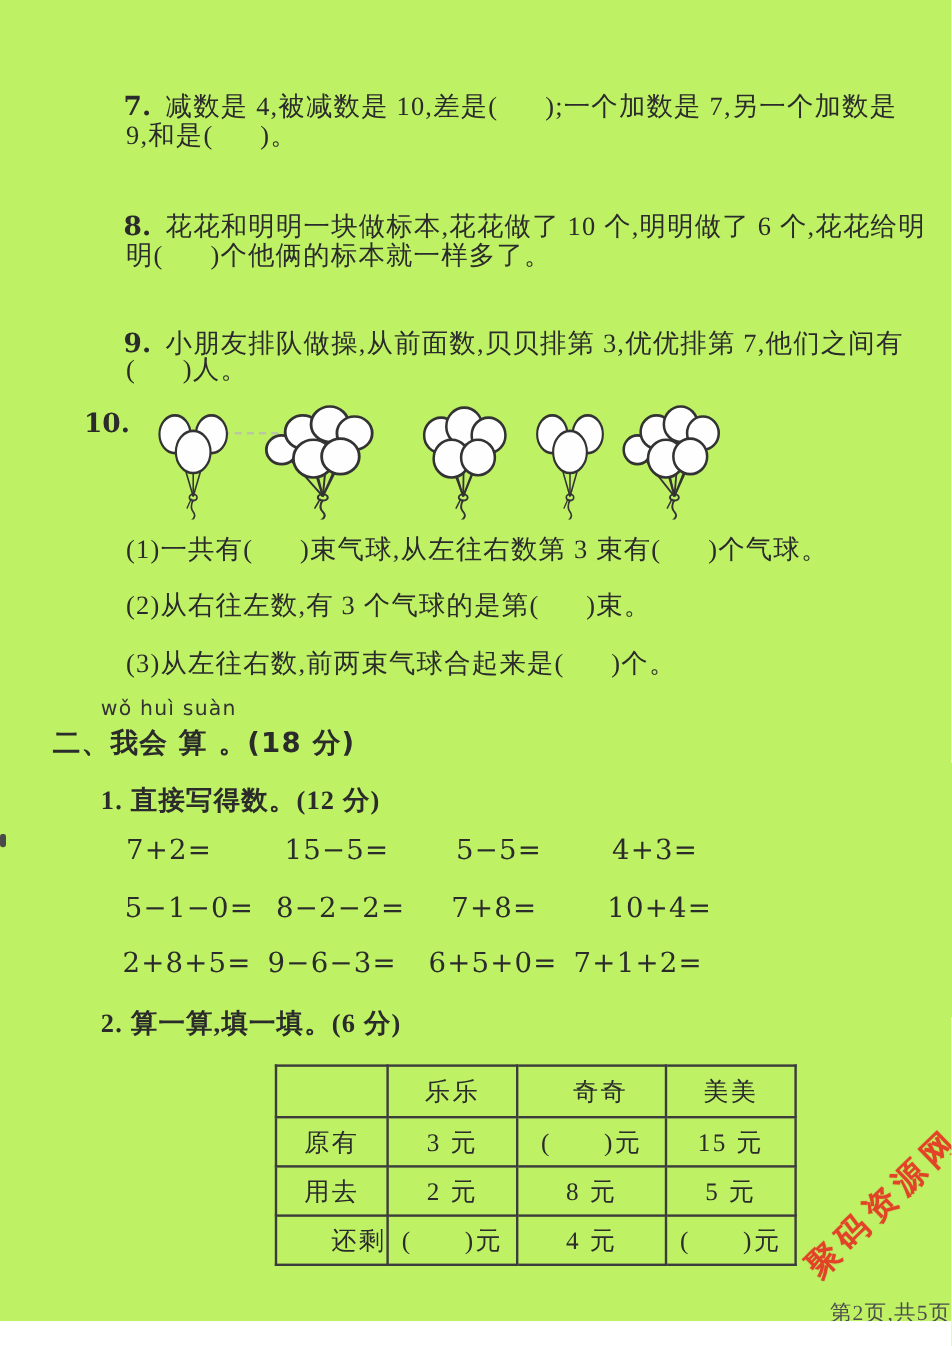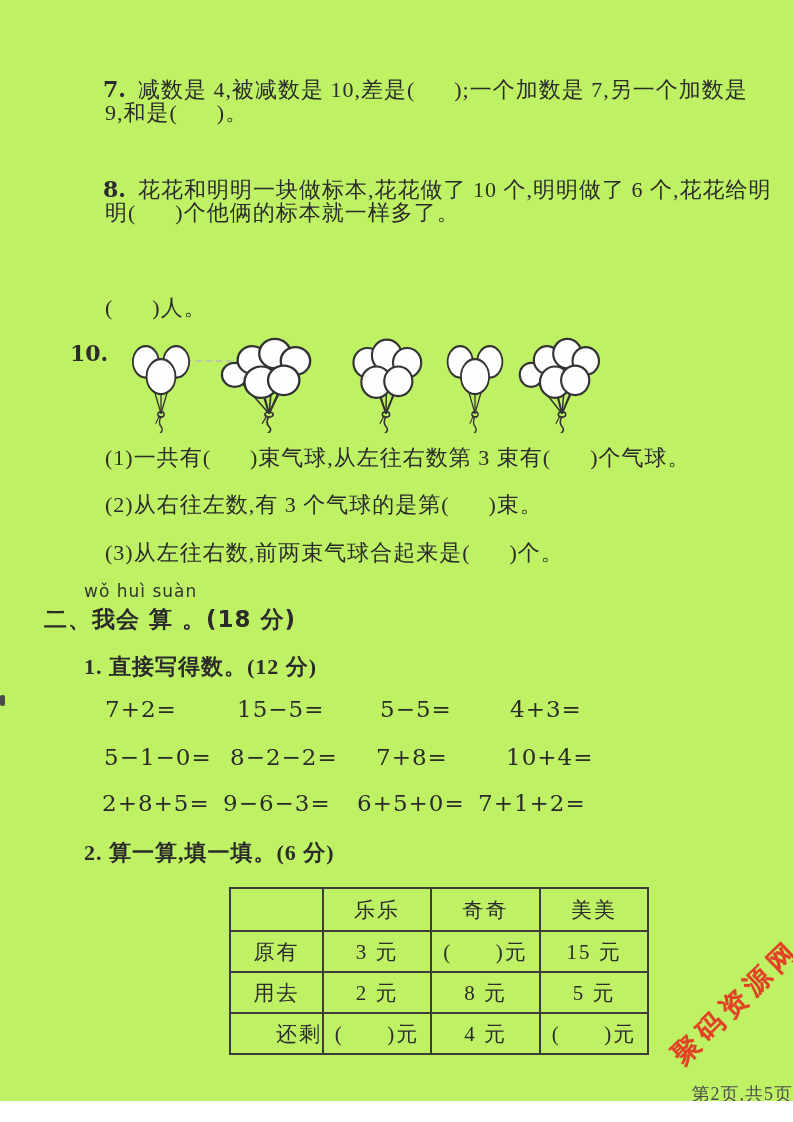--- a/index.html
+++ b/index.html
@@ -43,20 +43,23 @@
   <div class="abs qline" style="left:77px;top:50px;">
     <span class="qnum">7.</span><span>减数是 4,被减数是 10,差是(      );一个加数是 7,另一个加数是</span>
   </div>
   <div class="abs qline" style="left:105px;top:100px;">9,和是(      )。</div>
 
   <div class="abs qline" style="left:77px;top:150px;">
     <span class="qnum">8.</span><span>花花和明明一块做标本,花花做了 10 个,明明做了 6 个,花花给明</span>
   </div>
   <div class="abs qline" style="left:105px;top:200px;">明(      )个他俩的标本就一样多了。</div>
 
+  <div class="abs qline" style="left:77px;top:247px;">
+    <span class="qnum">9.</span><span>小朋友排队做操,从前面数,贝贝排第 3,优优排第 7,他们之间有</span>
+  </div>
   <div class="abs qline" style="left:105px;top:295px;">(      )人。</div>
 
   <div class="abs qline qnum" style="left:70px;top:340px;font-size:22px;">10.</div>
 
   <div class="dashline" style="left:155px;top:360px;width:148px;"></div>
 
   <div>
     <svg class="balloon-svg" id="bunch0" style="left:123px;" width="76" height="97" viewBox="0 0 100 105" preserveAspectRatio="none">
         <line x1="30" y1="28" x2="50" y2="84" stroke="#333" stroke-width="1.7"></line>
         <line x1="70" y1="28" x2="50" y2="84" stroke="#333" stroke-width="1.7"></line>
@@ -153,21 +156,21 @@
   <div class="abs math" style="left:357px;top:790px;">6+5+0=</div>
   <div class="abs math" style="left:478px;top:790px;">7+1+2=</div>
 
   <div class="abs sub-heading" style="left:84px;top:838px;">2. 算一算,填一填。(6 分)</div>
 
   <table class="money">
     <tbody>
         <tr>
       <th style="width:64px;height:41px;"></th>
       <th style="width:106px;border-radius:13px;">乐乐</th>
-      <th style="width:107px;">奇奇</th>
+      <th style="width:107px;padding-left:15px;">奇奇</th>
       <th style="width:106px;">美美</th>
     </tr>
     <tr>
       <td style="height:39px;margin-left:48px;">原有</td>
       <td>3 元</td>
       <td>(      )元</td>
       <td>15 元</td>
     </tr>
     <tr>
       <td style="height:39px;">用去</td>

